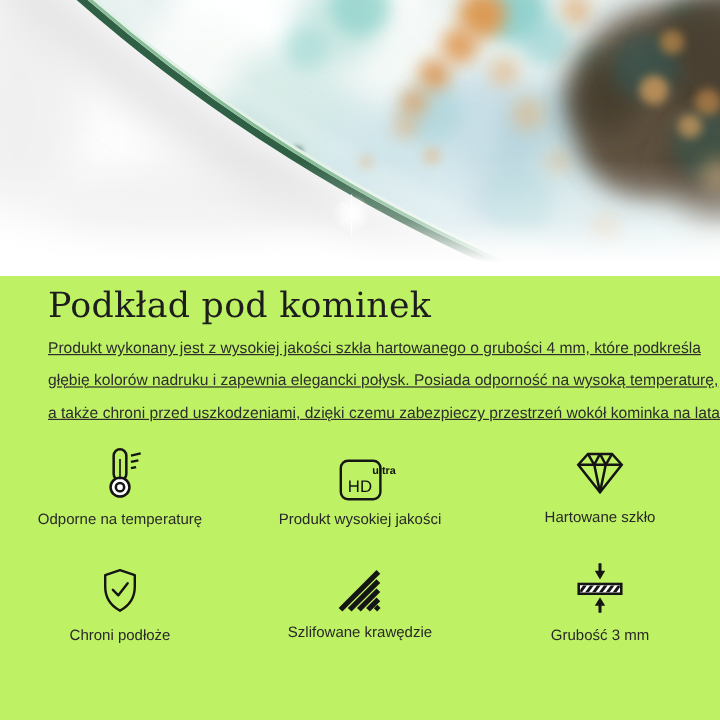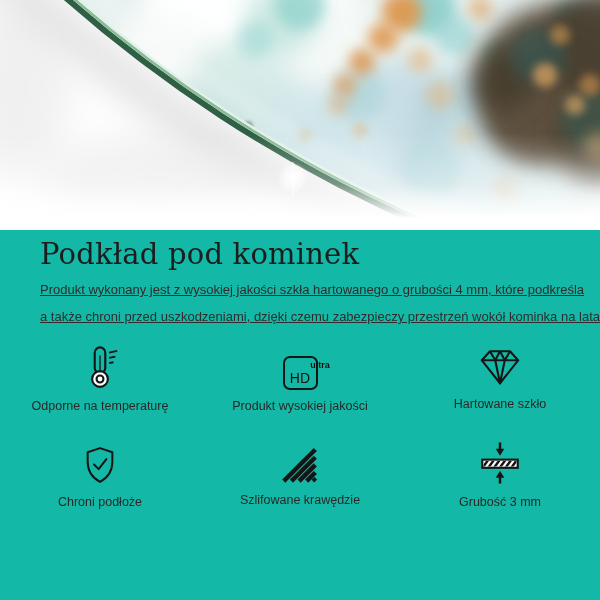--- a/index.html
+++ b/index.html
@@ -1,16 +1,16 @@
 <!DOCTYPE html>
 <html><head>
 <meta charset="utf-8">
 <style>
   html,body{margin:0;padding:0;background:#fff;}
-  .page{position:relative;width:600px;height:600px;background:#14b8a6;overflow:hidden;
+  .page{position:relative;width:600px;height:600px;background:#bef264;overflow:hidden;
         font-family:"Liberation Sans",sans-serif;color:#222;}
   .hero{position:relative;width:600px;height:230px;overflow:hidden;background:#fff;}
   .hero svg{display:block;}
   .heading{margin:6px 40px 0 40px;font-family:"DejaVu Serif","Liberation Serif",serif;
            font-weight:400;font-size:29px;line-height:36px;color:#1d1d1d;letter-spacing:.2px;}
   .desc{margin:4px 40px 0 40px;font-size:13px;line-height:27px;color:#2d2d2d;letter-spacing:0;}
   .desc div{white-space:nowrap;text-decoration:underline;}
   .features{display:grid;grid-template-columns:repeat(3,200px);margin-top:14px;row-gap:26px;}
   .feature{display:flex;flex-direction:column;align-items:center;}
   .icon-box{height:46px;display:flex;align-items:flex-end;justify-content:center;}
@@ -144,20 +144,21 @@
       </g>
     </svg>
   </div>
 
   <h1 class="heading" style="margin-bottom:0;">
     <div>Podkład pod kominek</div>
   </h1>
 
   <div class="desc">
     <div>Produkt wykonany jest z wysokiej jakości szkła hartowanego o grubości 4 mm, które podkreśla</div>
+    <div>głębię kolorów nadruku i zapewnia elegancki połysk. Posiada odporność na wysoką temperaturę,</div>
     <div>a także chroni przed uszkodzeniami, dzięki czemu zabezpieczy przestrzeń wokół kominka na lata.</div>
   </div>
 
   <div class="features">
 
     <div class="feature">
       <div class="icon-box">
         <svg width="46" height="46" viewBox="0 0 48 48">
           <rect class="ic" x="18.5" y="3.5" width="11" height="27" rx="5.5"></rect>
           <circle cx="24" cy="36.5" r="8.2" fill="#ffffff" stroke="#151515" stroke-width="2.2"></circle>

